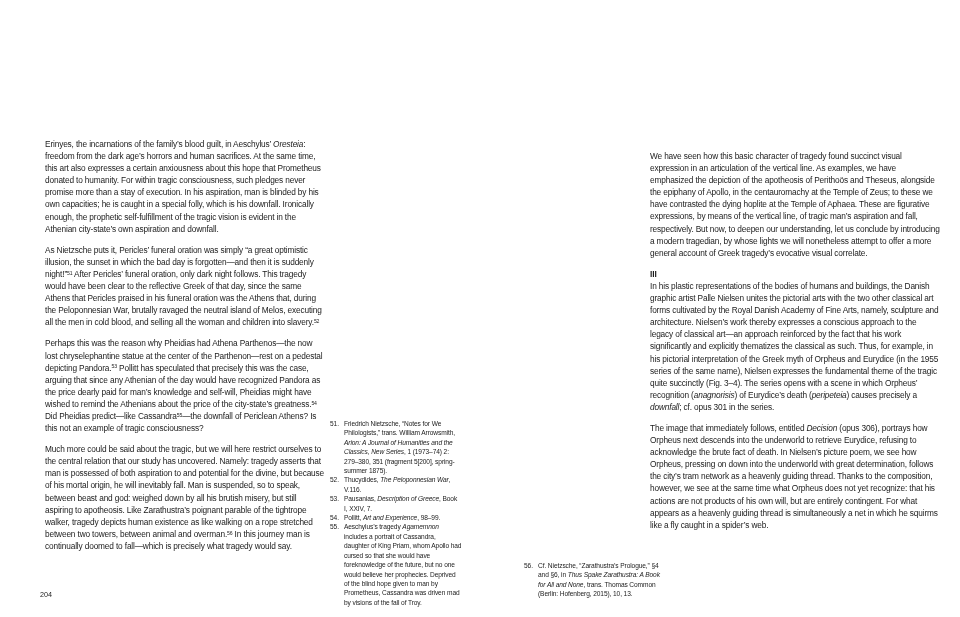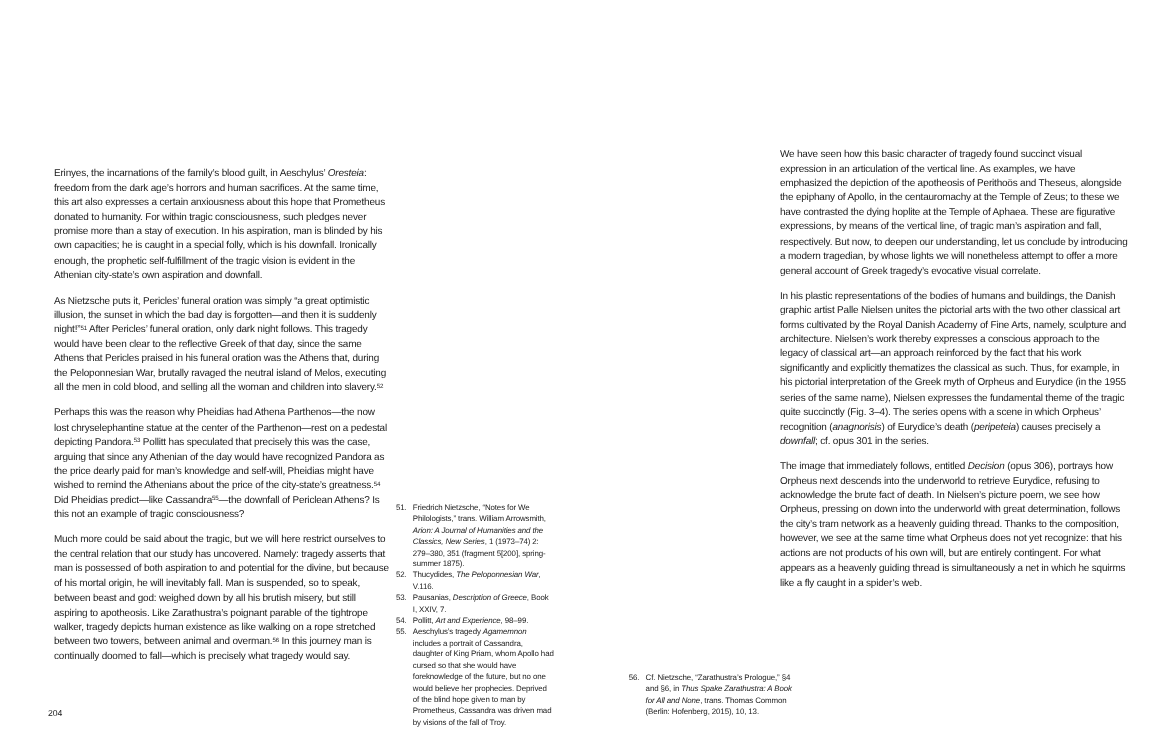--- a/index.html
+++ b/index.html
@@ -95,22 +95,23 @@
     </div>
   </div>
 
   <div class="col fn-col" style="left:524px; top:519px; width:138px;">
     <div class="footnote">
       <div class="fn-num">56.</div>
       <div class="fn-text">Cf. Nietzsche, “Zarathustra’s Prologue,” §4 and §6, in <i>Thus Spake Zarathustra: A Book for All and None</i>, trans. Thomas Common (Berlin: Hofenberg, 2015), 10, 13.</div>
     </div>
   </div>
 
-  <div class="col body-col" style="left:650px; top:80px; width:290px;">
+  <div class="col body-col" style="left:650px; top:108px; width:290px;">
     <p>We have seen how this basic character of tragedy found succinct visual expression in an articulation of the vertical line. As examples, we have emphasized the depiction of the apotheosis of Perithoös and Theseus, alongside the epiphany of Apollo, in the centauromachy at the Temple of Zeus; to these we have contrasted the dying hoplite at the Temple of Aphaea. These are figurative expressions, by means of the vertical line, of tragic man’s aspiration and fall, respectively. But now, to deepen our understanding, let us conclude by introducing a modern tragedian, by whose lights we will nonetheless attempt to offer a more general account of Greek tragedy’s evocative visual correlate.</p>
+    <div class="section-heading">III</div>
     <p>In his plastic representations of the bodies of humans and buildings, the Danish graphic artist Palle Nielsen unites the pictorial arts with the two other classical art forms cultivated by the Royal Danish Academy of Fine Arts, namely, sculpture and architecture. Nielsen’s work thereby expresses a conscious approach to the legacy of classical art—an approach reinforced by the fact that his work significantly and explicitly thematizes the classical as such. Thus, for example, in his pictorial interpretation of the Greek myth of Orpheus and Eurydice (in the 1955 series of the same name), Nielsen expresses the fundamental theme of the tragic quite succinctly (Fig. 3–4). The series opens with a scene in which Orpheus’ recognition (<i>anagnorisis</i>) of Eurydice’s death (<i>peripeteia</i>) causes precisely a <i>downfall</i>; cf. opus 301 in the series.</p>
     <p>The image that immediately follows, entitled <i>Decision</i> (opus 306), portrays how Orpheus next descends into the underworld to retrieve Eurydice, refusing to acknowledge the brute fact of death. In Nielsen’s picture poem, we see how Orpheus, pressing on down into the underworld with great determination, follows the city’s tram network as a heavenly guiding thread. Thanks to the composition, however, we see at the same time what Orpheus does not yet recognize: that his actions are not products of his own will, but are entirely contingent. For what appears as a heavenly guiding thread is simultaneously a net in which he squirms like a fly caught in a spider’s web.</p>
   </div>
 
   <div class="page-number" style="left:40px; top:548px;">204</div>
   <div class="page-number" style="left:903px; top:580px;">205</div>
 
 </div>
 
 </body></html>

